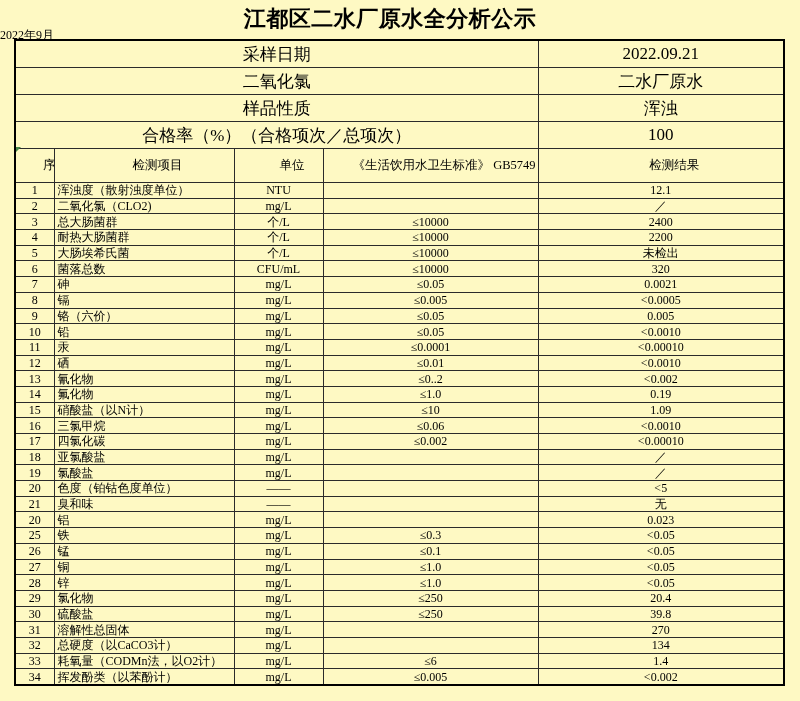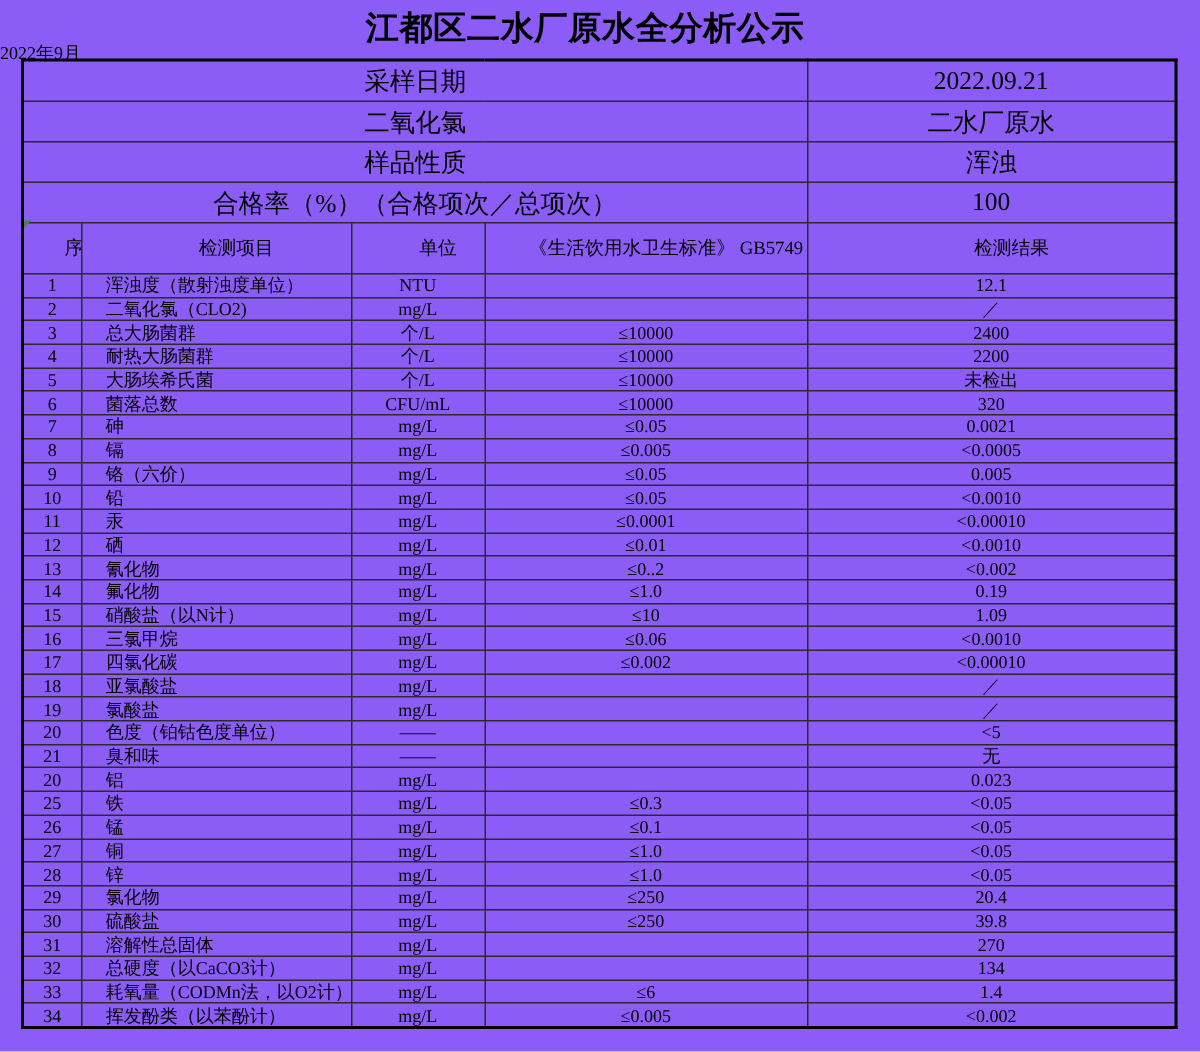--- a/index.html
+++ b/index.html
@@ -9,21 +9,21 @@
     width: 800px;
     height: 701px;
     overflow: hidden;
     font-family: "Liberation Serif", "DejaVu Serif", serif;
     color: #000000;
   }
   .page {
     position: relative;
     width: 800px;
     height: 701px;
-    background: #8b5cf6;
+    background: #fef9c3;
   }
   .title {
     position: absolute;
     top: 4px;
     left: 0;
     width: 780px;
     text-align: center;
     font-family: "Liberation Sans", "DejaVu Sans", sans-serif;
     font-weight: 700;
     font-size: 22px;
@@ -66,21 +66,21 @@
     font-size: 12.5px;
     padding-left: 27px;
   }
   tr.data-row td {
     height: 14.7px;
     font-size: 12px;
     line-height: 1;
   }
   tr.data-row td.item-cell {
     text-align: left;
-    padding-left: 16px;
+    padding-left: 3px;
   }
   .corner-marker {
     position: absolute;
     left: 16px;
     top: 147px;
     width: 0;
     height: 0;
     border-top: 5px solid #478547;
     border-right: 5px solid transparent;
     z-index: 3;

